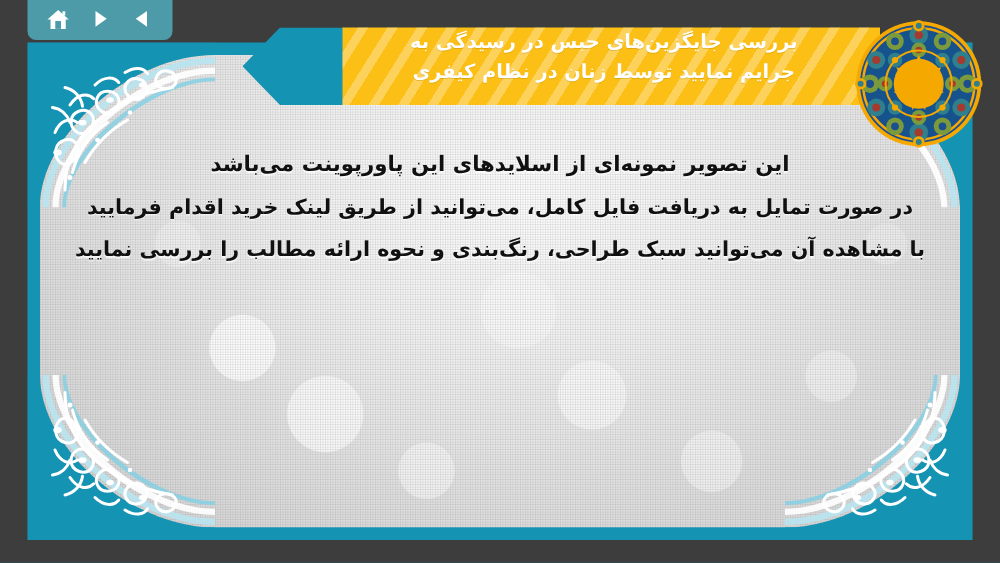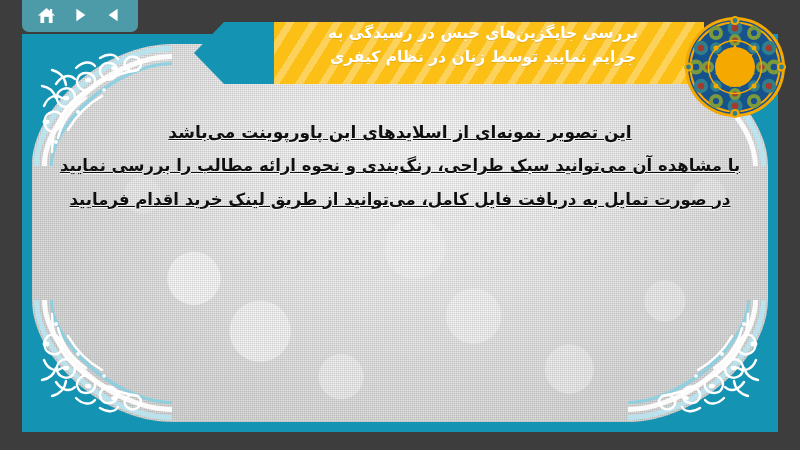--- a/index.html
+++ b/index.html
@@ -83,21 +83,20 @@
 
   
   .body-text{
     position:absolute;left:40px;right:40px;top:120px;
     text-align:center;z-index:6;
   }
   .body-line{
     color:#101010;font-size:16.5px;line-height:1.48;font-weight:bold;
     margin:0 0 9px 0;white-space:nowrap;
     text-shadow:0 1px 1px rgba(255,255,255,.8);
-    text-decoration:underline;
   }
   .line-1{font-size:17px;}
 </style>
 </head>
 <body>
 
 <div id="slide">
 
   <div class="frame-bg"></div>
 
@@ -215,22 +214,22 @@
       <svg viewBox="0 0 150 132" width="150" height="132" aria-hidden="true">
         <path d="M0,132 L0,0 L150,0 L150,10 C82,10 10,74 10,132 Z" fill="#1593b3"></path>
         <path d="M12,132 C12,76 84,12 150,12 L150,17 C88,17 17,78 17,132 Z" fill="#b9e4ef" opacity=".95"></path>
         <path d="M20,132 C20,80 90,20 150,20 L150,25 C95,25 25,82 25,132 Z" fill="#ffffff" opacity=".9"></path>
       </svg>
     </div>
   </div>
 
   <div class="body-text">
     <p class="body-line line-1">این تصویر نمونه‌ای از اسلایدهای این پاورپوینت می‌باشد</p>
+    <p class="body-line">در صورت تمایل به دریافت فایل کامل، می‌توانید از طریق لینک خرید اقدام فرمایید</p>
     <p class="body-line">با مشاهده آن می‌توانید سبک طراحی، رنگ‌بندی و نحوه ارائه مطالب را بررسی نمایید</p>
-    <p class="body-line">در صورت تمایل به دریافت فایل کامل، می‌توانید از طریق لینک خرید اقدام فرمایید</p>
   </div>
 
   <div class="banner-arrow">
     <svg viewBox="0 0 82 62" width="82" height="62" aria-hidden="true">
       <path d="M82,0 L30,0 L0,31 L30,62 L82,62 Z" fill="#1593b3"></path>
     </svg>
   </div>
 
   <div class="banner">
     <div class="banner-text"><span>بررسی جایگزین‌های حبس در رسیدگی به</span><br><span>جرایم نمایید توسط زنان در نظام کیفری</span></div>

